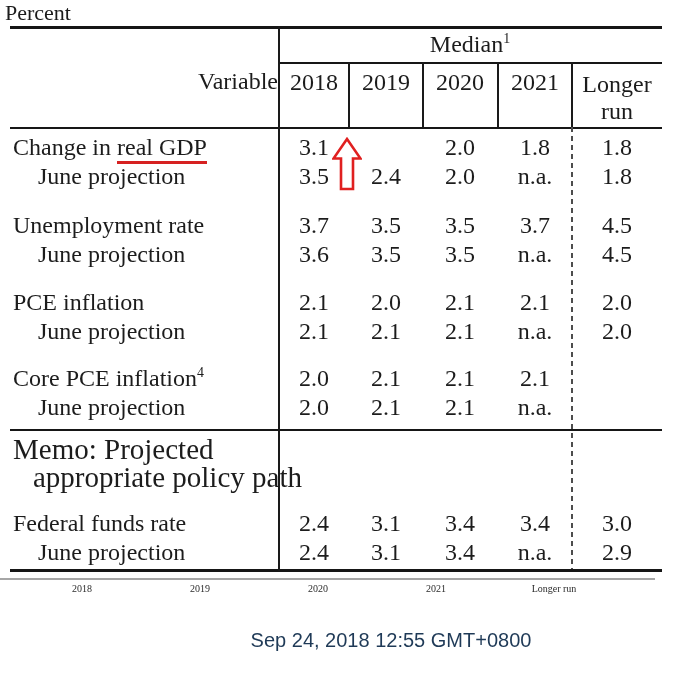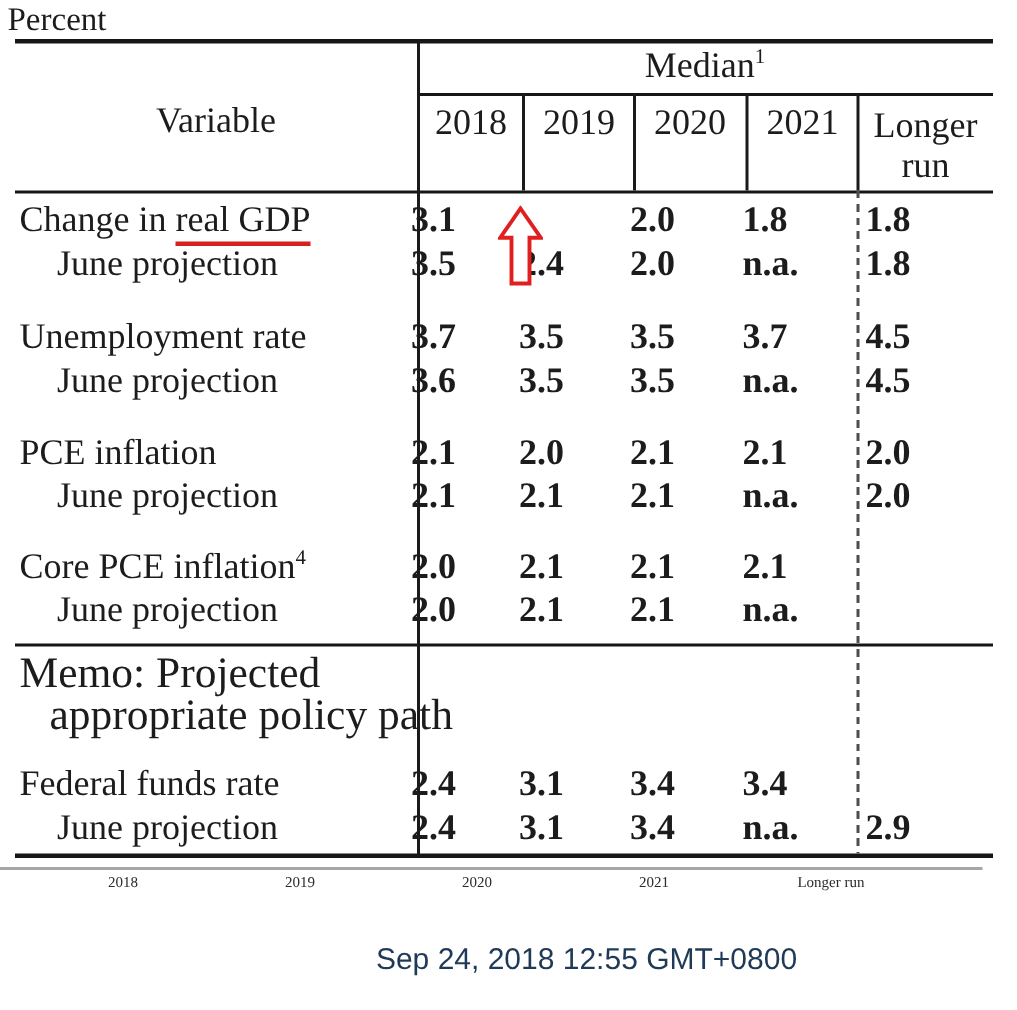--- a/index.html
+++ b/index.html
@@ -16,21 +16,21 @@
     position:absolute;width:2px;
     background:repeating-linear-gradient(to bottom,#4d4d4d 0 5px,transparent 5px 9px);
   }
   .grayline{position:absolute;background:#a6a6a6;height:2px;}
   
   .percent{position:absolute;left:5px;top:0px;font-size:22px;}
   .hcell{position:absolute;text-align:center;font-size:24px;}
   .trow{position:absolute;left:0;width:678px;height:26px;font-size:24px;line-height:26px;}
   .lbl{position:absolute;left:13px;white-space:nowrap;}
   .lbl.indent{left:38px;text-align:center;}
-  .val{position:absolute;width:80px;text-align:left;font-weight:bold;}
+  .val{position:absolute;width:80px;text-align:center;}
   .c1{left:274px}.c2{left:346px}.c3{left:420px}.c4{left:495px}.c5{left:577px}
   sup{font-size:0.58em;line-height:0;}
   .red-underline{border-bottom:3px solid #d62121;padding-bottom:1px;}
   .memo-line{position:absolute;left:13px;font-size:29px;line-height:26px;white-space:nowrap;}
   .axis-lbl{position:absolute;width:90px;text-align:center;top:583px;
     font-size:10px;color:#2b2b2b;}
   .timestamp{
     position:absolute;left:391px;top:629px;transform:translateX(-50%);
     font-family:"Liberation Sans","DejaVu Sans",sans-serif;
     font-size:20px;color:#1f3a57;white-space:nowrap;
@@ -48,21 +48,21 @@
 <div class="hline" style="left:10px;top:429px;width:652px;"></div>
 <div class="hline thick" style="left:10px;top:569px;width:652px;"></div>
 
 <div class="vline" style="left:278px;top:26px;height:545px;"></div>
 <div class="vline" style="left:348px;top:62px;height:65px;"></div>
 <div class="vline" style="left:422px;top:62px;height:65px;"></div>
 <div class="vline" style="left:497px;top:62px;height:65px;"></div>
 <div class="vline" style="left:571px;top:62px;height:65px;"></div>
 <div class="vdash" style="left:571px;top:127px;height:442px;"></div>
 
-<div class="hcell" style="left:10px;top:68px;width:268px;">Variable</div>
+<div class="hcell" style="left:10px;top:68px;width:268px;text-align:right;">Variable</div>
 <div class="hcell" style="left:278px;top:31px;width:384px;"><span>Median</span><sup>1</sup></div>
 <div class="hcell" style="left:274px;top:69px;width:80px;">2018</div>
 <div class="hcell" style="left:346px;top:69px;width:80px;">2019</div>
 <div class="hcell" style="left:420px;top:69px;width:80px;">2020</div>
 <div class="hcell" style="left:495px;top:69px;width:80px;">2021</div>
 <div class="hcell" style="left:577px;top:71px;width:80px;">Longer</div>
 <div class="hcell" style="left:577px;top:98px;width:80px;">run</div>
 
 <div class="trow" style="top:134px">
   <span class="lbl"><span>Change in </span><span class="red-underline">real GDP</span></span>
@@ -130,20 +130,21 @@
 
 <div class="memo-line" style="top:436px;">Memo: Projected</div>
 <div class="memo-line" style="top:464px;margin-left:20px;">appropriate policy path</div>
 
 <div class="trow" style="top:510px">
   <span class="lbl">Federal funds rate</span>
   <span class="val c1">2.4</span>
   <span class="val c2">3.1</span>
   <span class="val c3">3.4</span>
   <span class="val c4">3.4</span>
+  <span class="val c5">3.0</span>
 </div>
 <div class="trow" style="top:539px">
   <span class="lbl indent">June projection</span>
   <span class="val c1">2.4</span>
   <span class="val c2">3.1</span>
   <span class="val c3">3.4</span>
   <span class="val c4">n.a.</span>
   <span class="val c5">2.9</span>
 </div>
 

